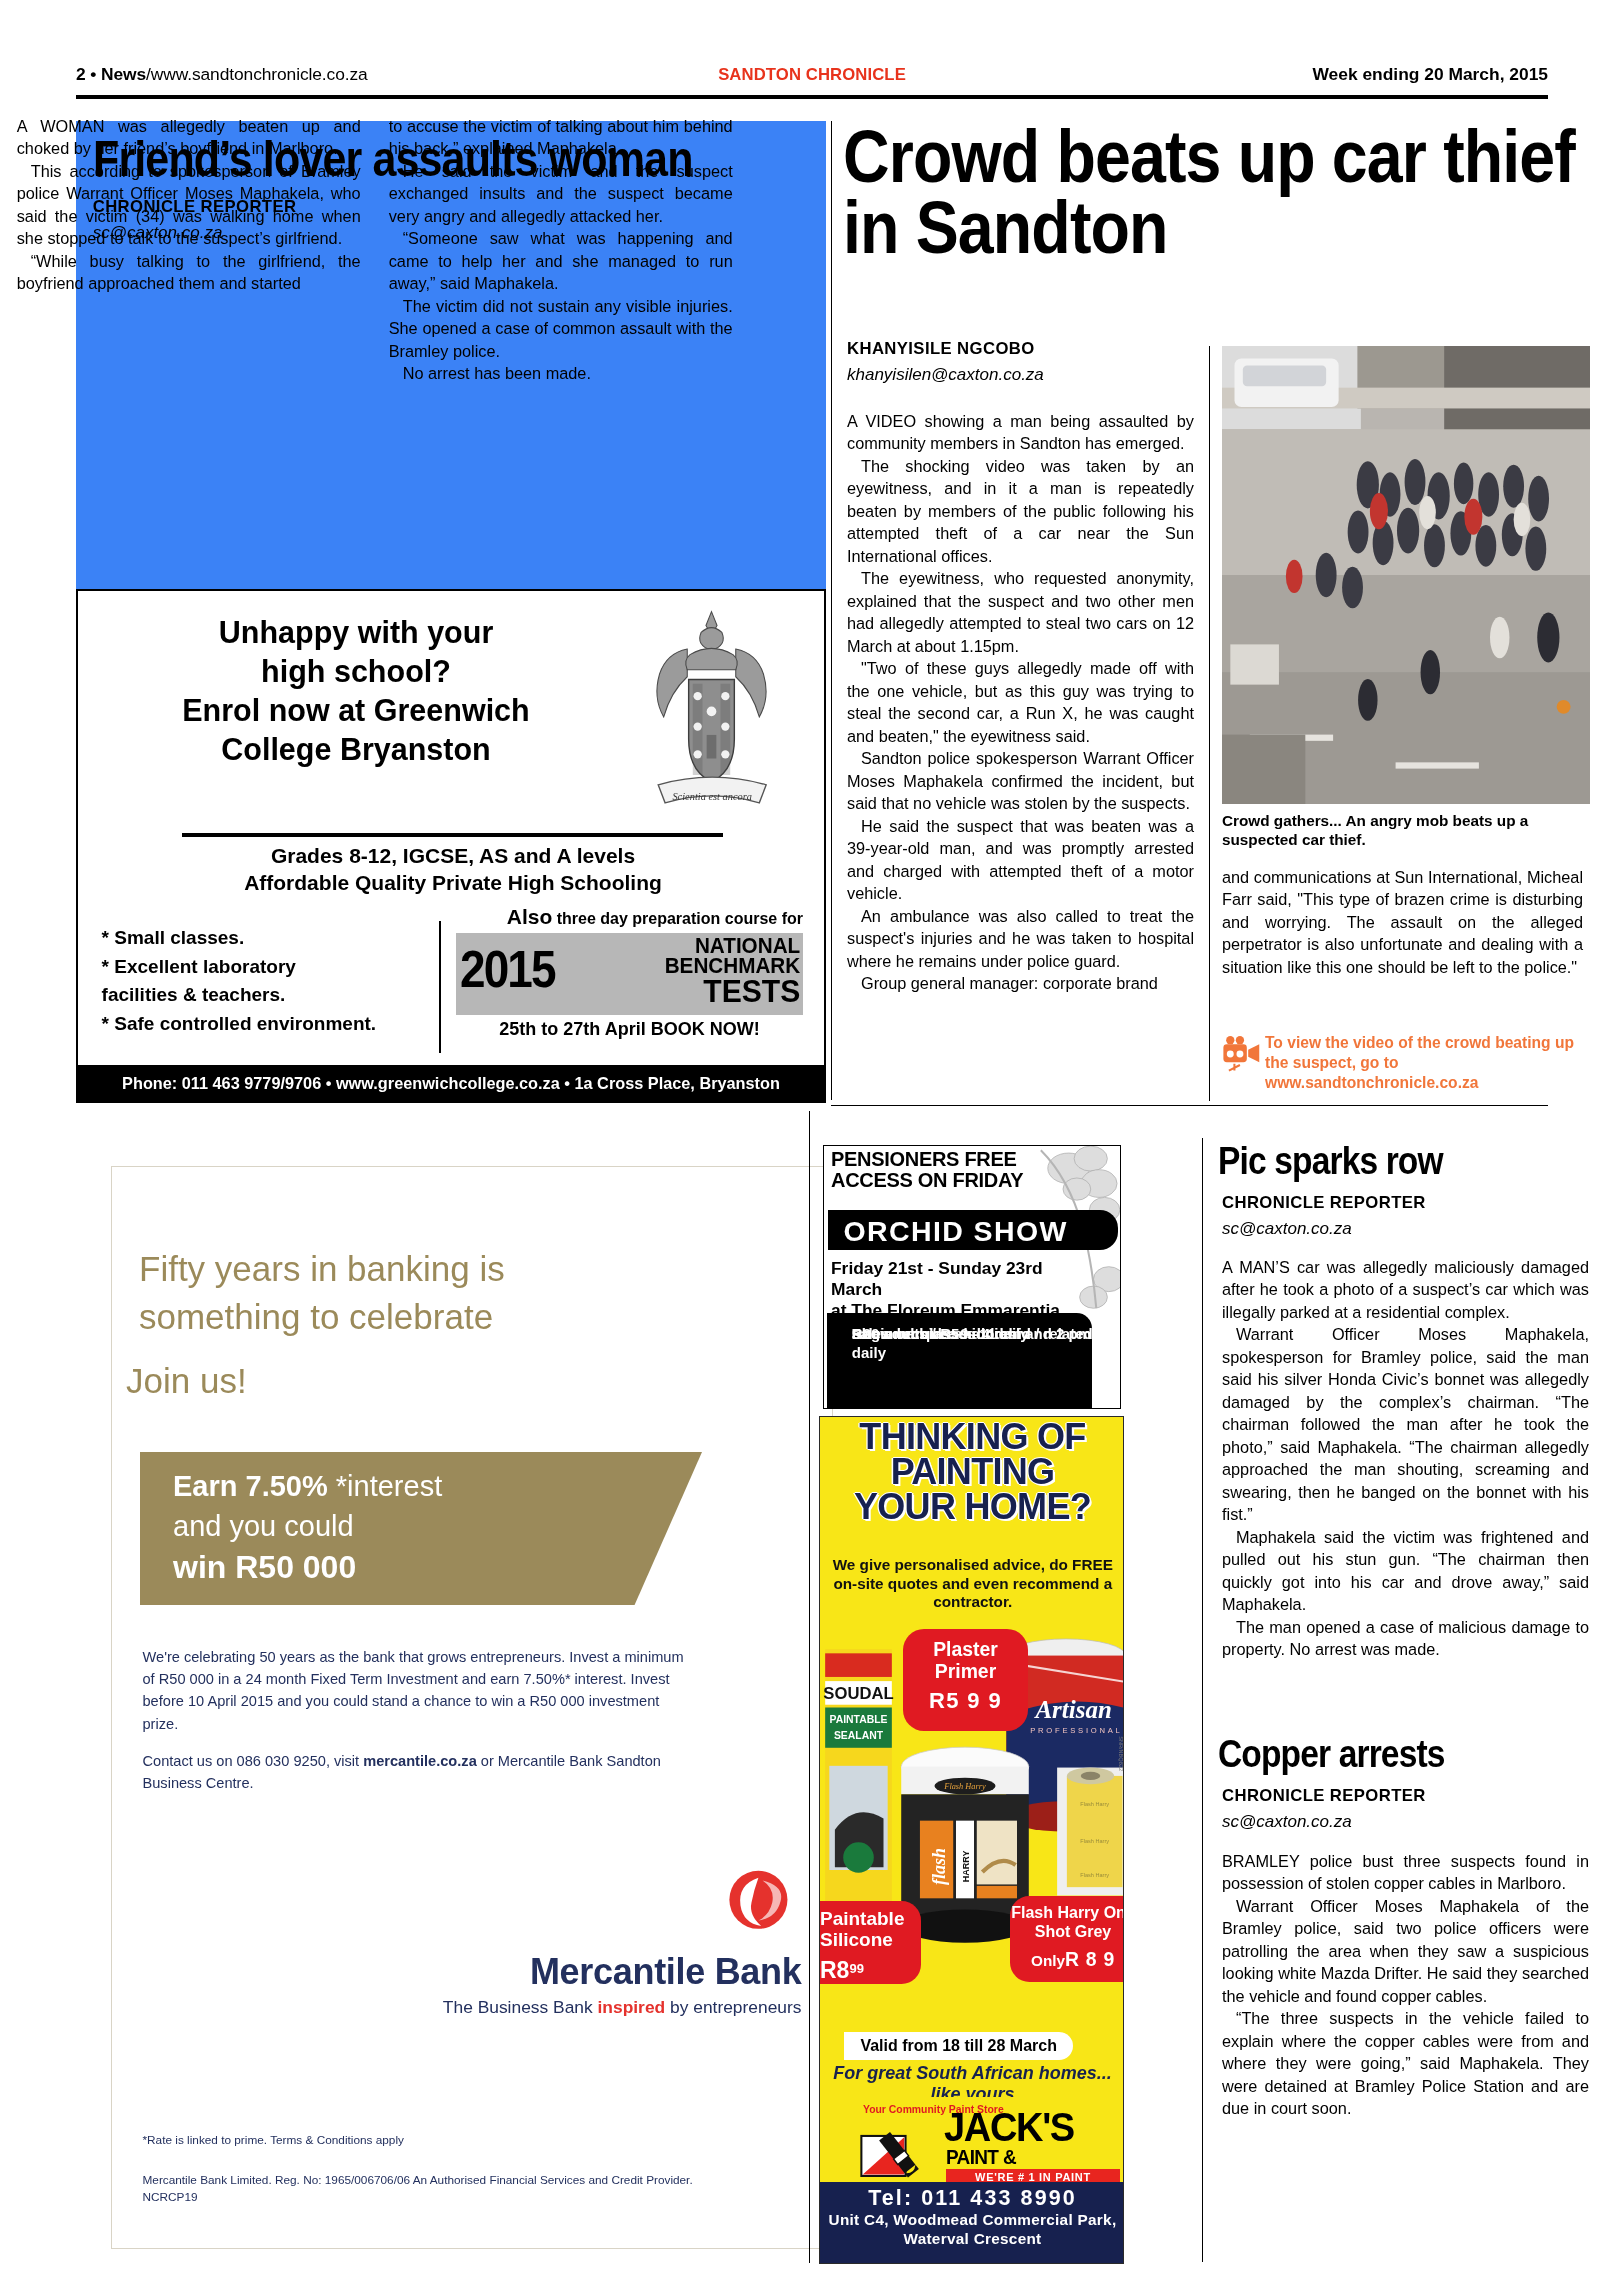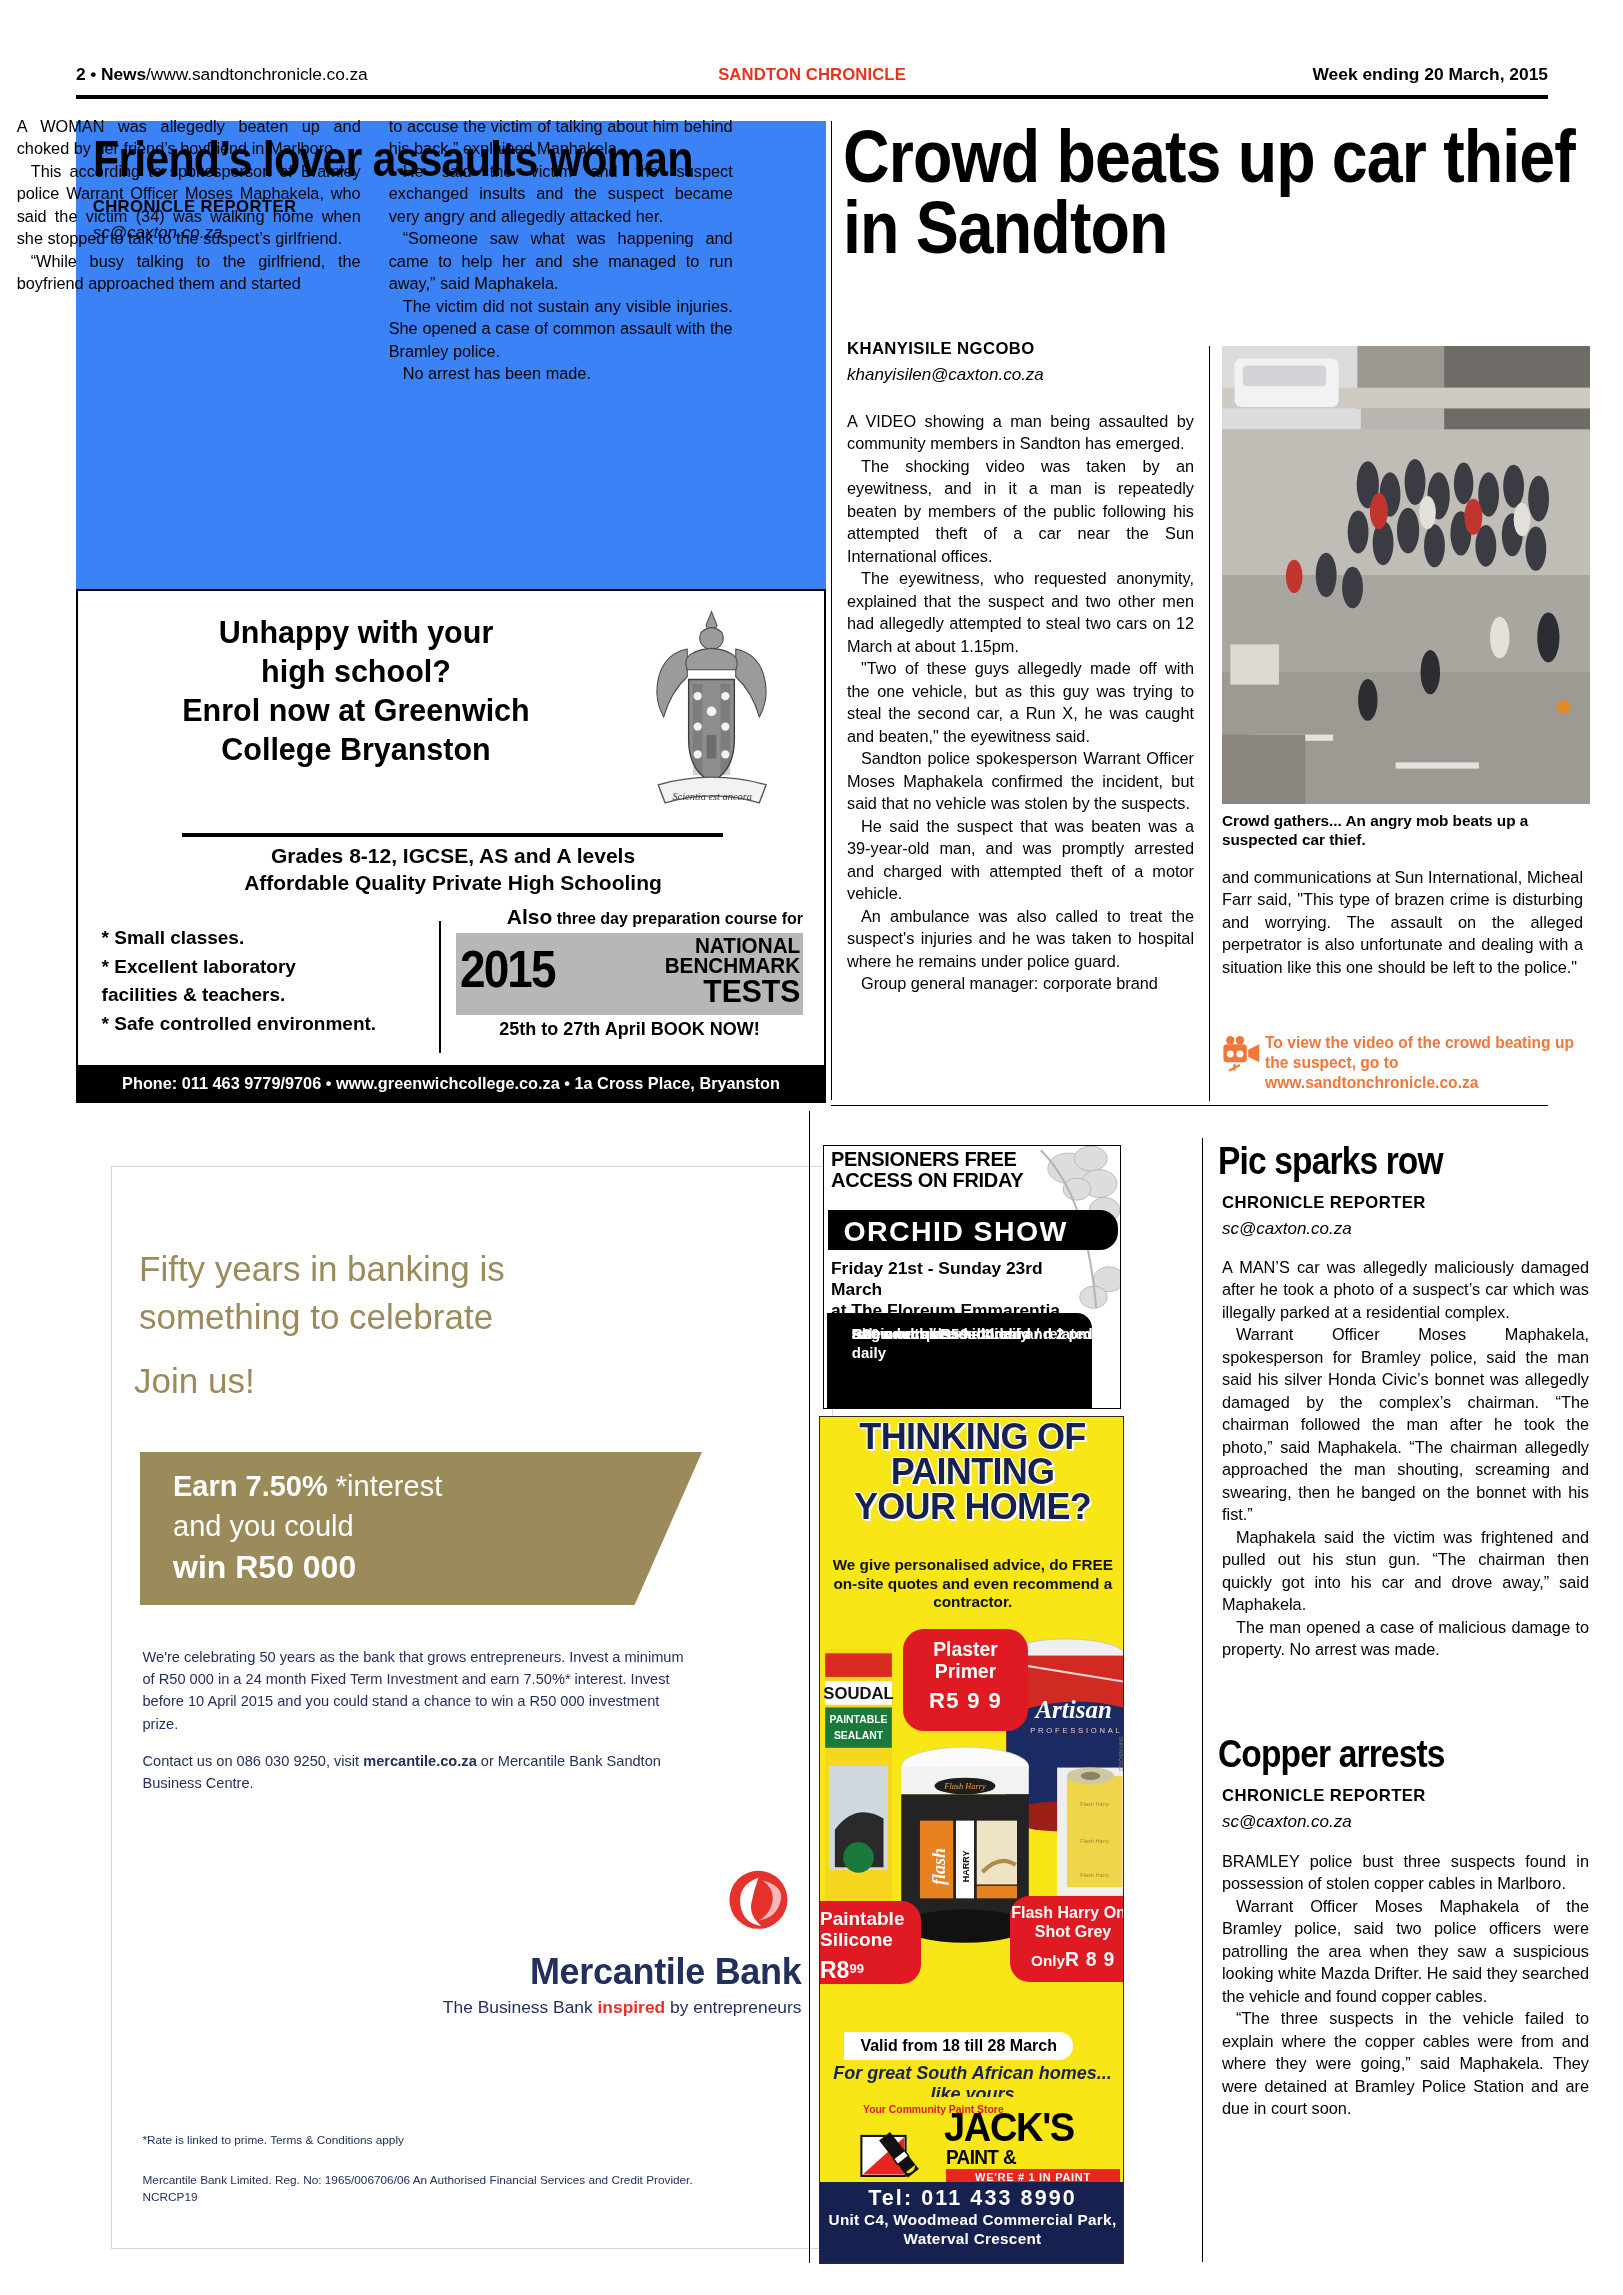--- a/index.html
+++ b/index.html
@@ -81,21 +81,21 @@
     font-size:18px; font-weight:bold; }
   #gw-foot { position:absolute; left:0; bottom:0; width:100%; height:36px; background:#000;
     color:#fff; font-size:16.3px; font-weight:bold; display:flex; align-items:center;
     justify-content:center; }
 
   
   #ad-merc { position:absolute; left:111px; top:1166px; width:722px; height:1083px;
      border:1.4px solid #d9d4c6; background:#fff; }
   #mb-head { position:absolute; left:27px; top:78px; width:625px;
      color:#9b8a5a; font-size:35px; font-weight:300; line-height:1.36; }
-  #mb-join { position:absolute; left:22px; top:194px; color:#9b8a5a; font-size:35px; font-weight:300; }
+  #mb-join { position:absolute; left:14px; top:194px; color:#9b8a5a; font-size:35px; font-weight:300; }
   #mb-banner { position:absolute; left:28px; top:285px; width:562px; height:153px;
      background:#9b8a5a; clip-path: polygon(0 0, 100% 0, 88% 100%, 0 100%); }
   #mb-banner .l1 { position:absolute; left:33px; top:18px; color:#fff; font-size:29px; }
   #mb-banner .l1 b{ font-weight:bold;} 
   #mb-banner .l2 { position:absolute; left:33px; top:58px; color:#fff; font-size:29px; font-weight:300;}
   #mb-banner .l3 { position:absolute; left:33px; top:97px; color:#fff; font-size:32px; font-weight:bold;}
   #mb-body { position:absolute; left:30.5px; top:479px; width:548px;
      color:#23305e; font-size:14.6px; line-height:1.52; }
   #mb-body .gap { height:15.3px; }
   #mb-body .bold { font-weight:bold; }

